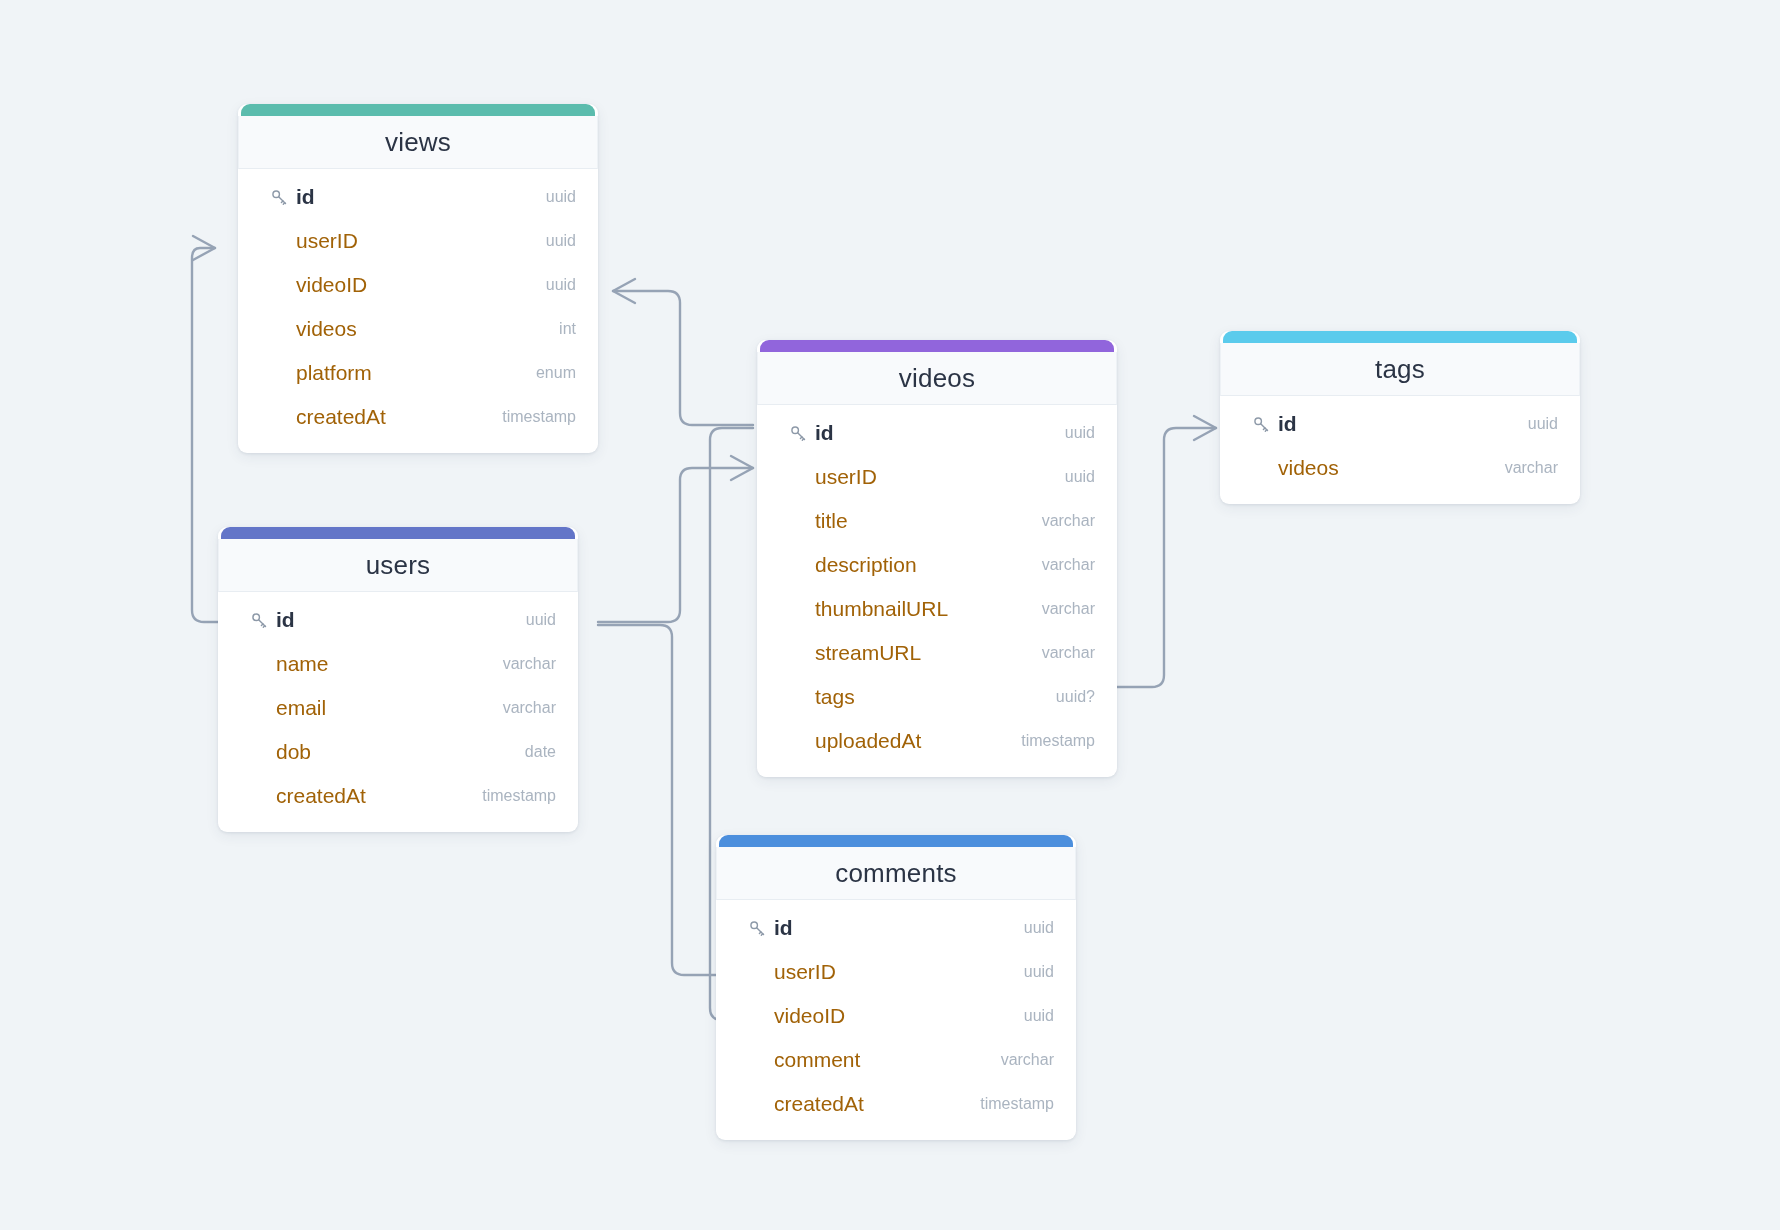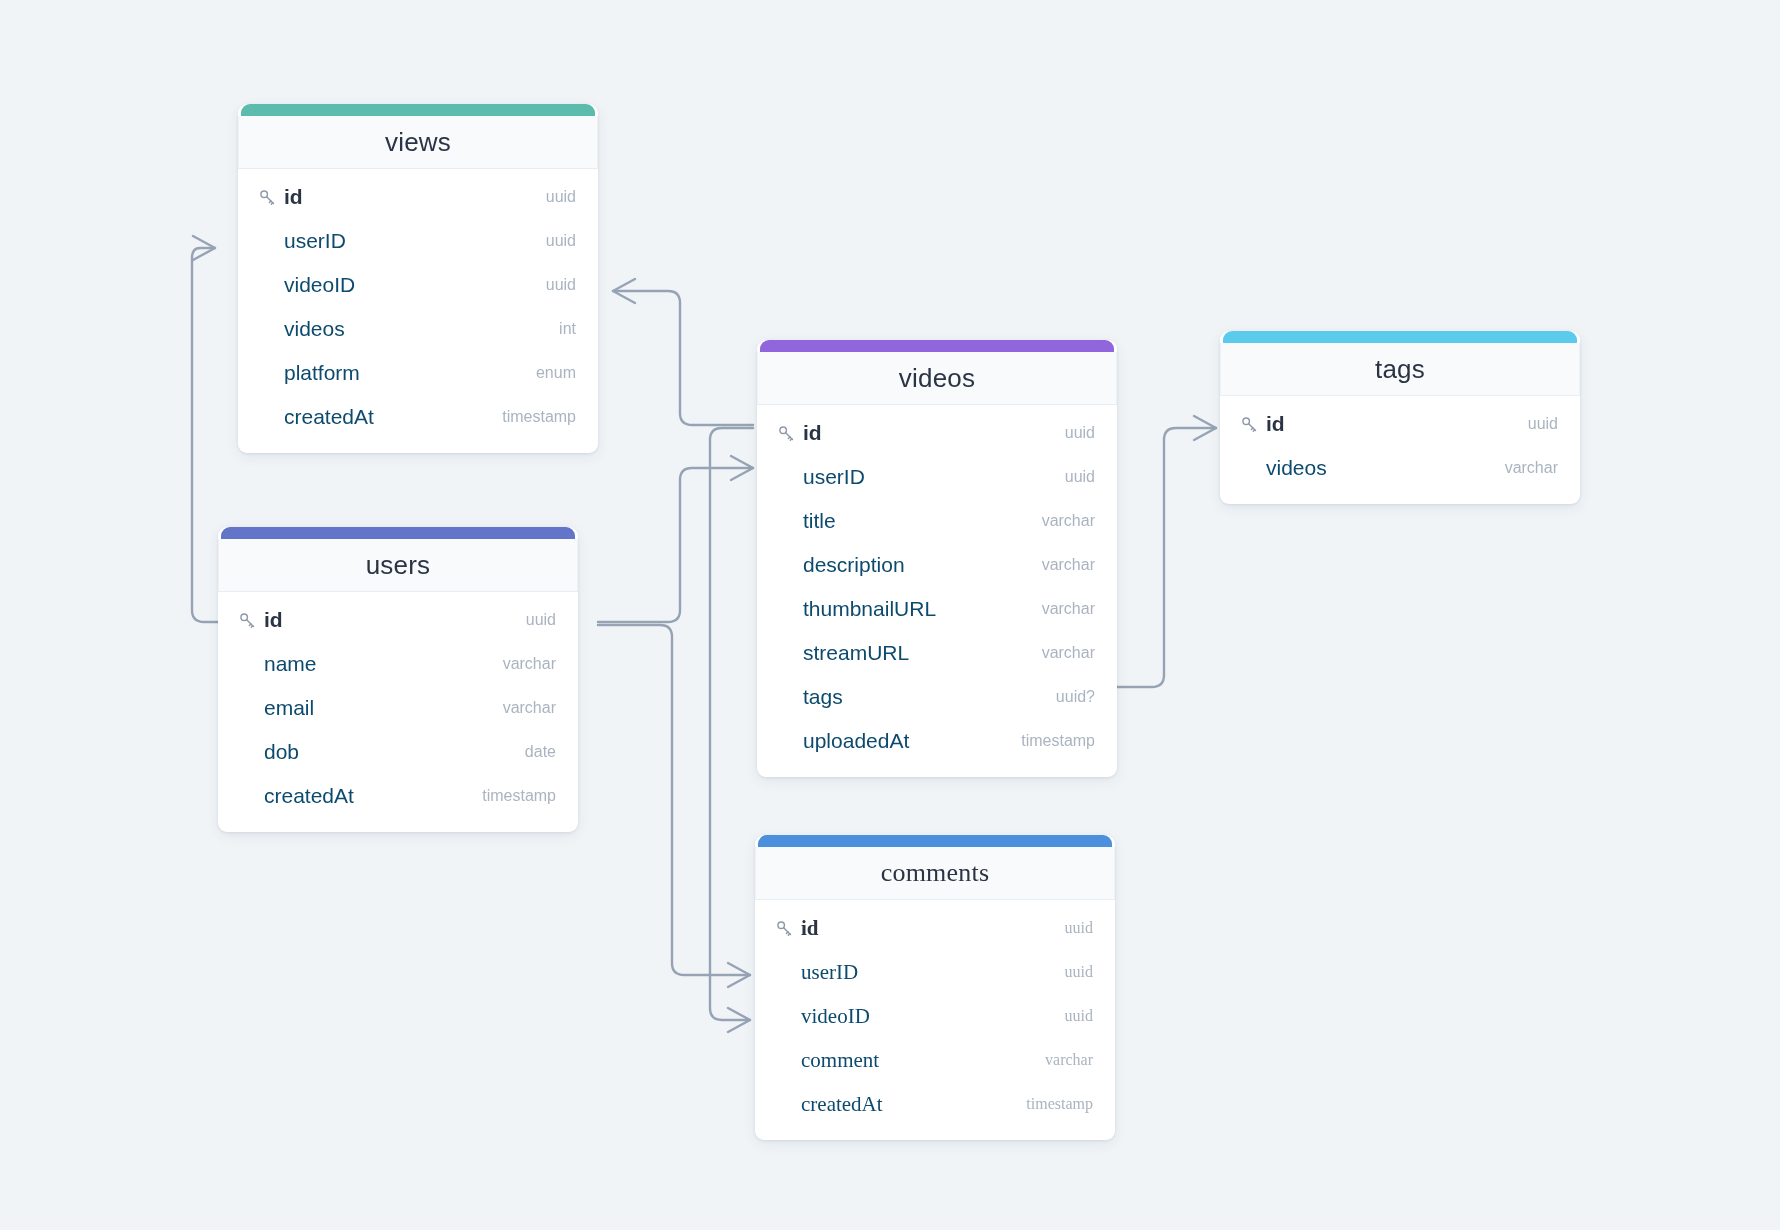--- a/index.html
+++ b/index.html
@@ -50,38 +50,38 @@
     display: flex;
     align-items: center;
     justify-content: center;
   }
   .table-title {
     font-size: 26px;
     color: #2b3445;
     letter-spacing: .2px;
   }
   .fields {
-    padding: 6px 0 14px 0;
+    padding: 6px 0 14px 12px;
   }
   .field-row {
     display: flex;
     align-items: center;
     height: 44px;
     padding: 0 22px 0 20px;
     box-sizing: border-box;
   }
   .key-slot {
     width: 26px;
     display: flex;
     align-items: center;
     flex: 0 0 26px;
   }
   .field-name {
     font-size: 21px;
-    color: #0c4a6e;
+    color: #a16207;
     flex: 1 1 auto;
     white-space: nowrap;
   }
   .field-row.pk .field-name {
     color: #2b3445;
     font-weight: bold;
   }
   .field-type {
     font-size: 16px;
     color: #aab4c0;
@@ -277,21 +277,21 @@
           <span class="field-name">id</span>
           <span class="field-type">uuid</span>
         </div>
         <div class="field-row">
           <span class="key-slot"></span>
           <span class="field-name">videos</span>
           <span class="field-type">varchar</span>
         </div>
       </div>
     </div>
-    <div class="table-card" style="left: 755px; top: 835px; font-family: Liberation Serif, serif;">
+    <div class="table-card" style="left: 716px; top: 835px;">
       <div class="accent-bar" style="background: rgb(76, 143, 221);"></div>
       <div class="table-title-band">
         <div class="table-title">comments</div>
       </div>
       <div class="fields">
         <div class="field-row pk">
           <span class="key-slot key-icon">
             <svg width="19" height="19" viewBox="0 0 24 24" fill="none" stroke="#8d99a8" stroke-width="1.8" stroke-linecap="round" stroke-linejoin="round">
               <circle cx="7.8" cy="7.8" r="4.1"></circle>
               <path d="M10.9 10.9 L19.6 19.6"></path>

